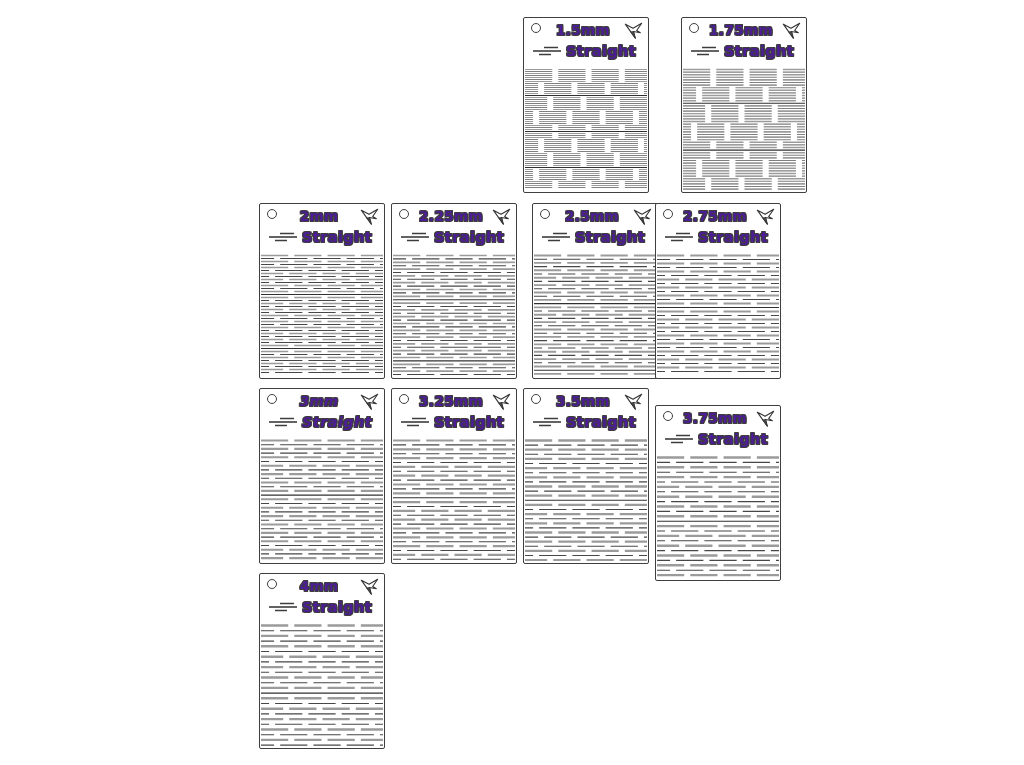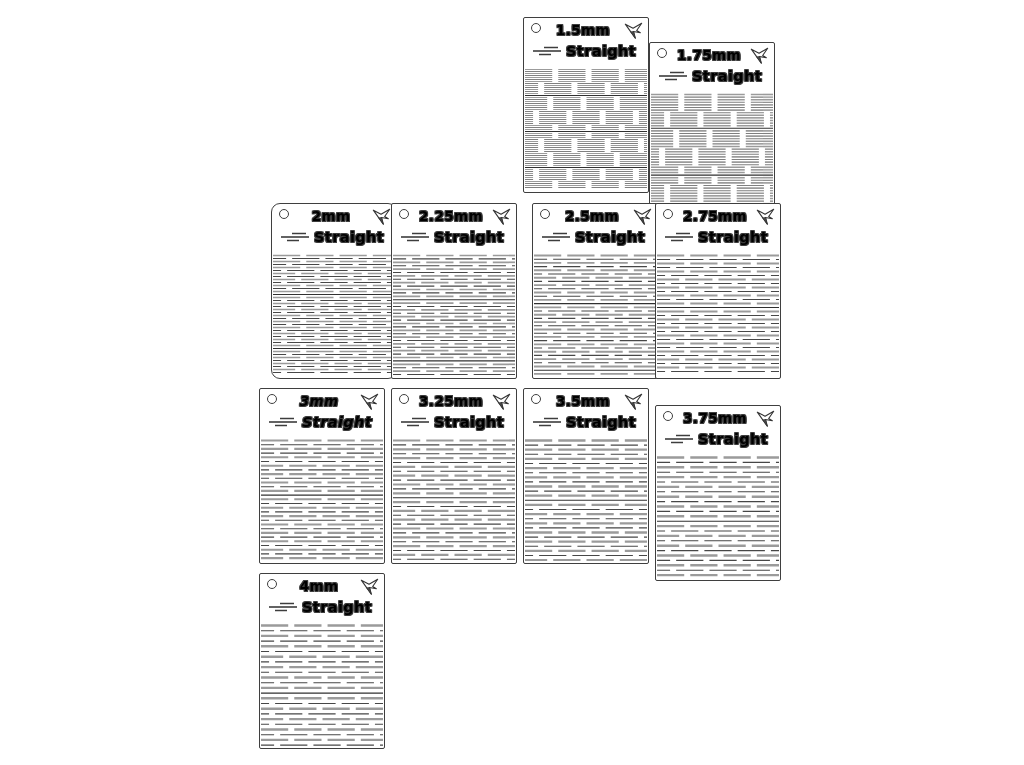--- a/index.html
+++ b/index.html
@@ -30,21 +30,21 @@
     background:#ffffff;
   }
   .size-label{
     position:absolute;top:4px;left:14px;right:20px;
     text-align:center;
     font-size:13.5px;font-weight:bold;
     letter-spacing:0.4px;
     white-space:nowrap;
   }
   .outline-text{
-    color:#000000;
+    color:#4c1d95;
     text-shadow:
       -1px -1px 0 #3d3d3d, 1px -1px 0 #3d3d3d,
       -1px  1px 0 #3d3d3d, 1px  1px 0 #3d3d3d,
       -1px  0   0 #3d3d3d, 1px  0   0 #3d3d3d,
        0   -1px 0 #3d3d3d, 0    1px 0 #3d3d3d;
   }
   .bird{
     position:absolute;right:4px;top:3px;
     width:21px;height:20px;
   }
@@ -145,21 +145,21 @@
           <line x1="0" x2="121" y1="107.5" y2="107.5" stroke="#808080" stroke-width="1.1" stroke-dasharray="27 6" stroke-dashoffset="19"></line>
           <line x1="0" x2="121" y1="109.5" y2="109.5" stroke="#9b9b9b" stroke-width="1.24" stroke-dasharray="27 6" stroke-dashoffset="19"></line>
           <line x1="0" x2="121" y1="111.5" y2="111.5" stroke="#808080" stroke-width="1.1" stroke-dasharray="27 6" stroke-dashoffset="19"></line>
           <line x1="0" x2="121" y1="113.5" y2="113.5" stroke="#9b9b9b" stroke-width="1.24" stroke-dasharray="27 6" stroke-dashoffset="0"></line>
           <line x1="0" x2="121" y1="115.5" y2="115.5" stroke="#808080" stroke-width="1.1" stroke-dasharray="27 6" stroke-dashoffset="0"></line>
           <line x1="0" x2="121" y1="117.5" y2="117.5" stroke="#9b9b9b" stroke-width="1.24" stroke-dasharray="27 6" stroke-dashoffset="0"></line>
           <line x1="0" x2="121" y1="119.5" y2="119.5" stroke="#808080" stroke-width="1.1" stroke-dasharray="27 6" stroke-dashoffset="0"></line>
         </svg>
       </div>
   </div>
-    <div class="card" style="left: 649px; top: 17px; margin-top: 25px;">
+    <div class="card" style="left: 681px; top: 17px;">
     <span class="hole"></span>
     <div class="size-label outline-text">1.75mm</div>
     <svg class="bird" viewBox="0 0 22 22">
       <path d="M2 3.5 L10.5 8 L20 2.5 L14.5 10.5 L18.5 13 L11 11.5 L13 19 L8 12 Z" fill="#ffffff" stroke="#333333" stroke-width="1.2" stroke-linejoin="round"></path>
       <path d="M11 11.5 L13 19 L8 12 Z" fill="#4a4a4a" stroke="#333333" stroke-width="0.8"></path>
     </svg>
     <div class="straight-row">
       <svg class="strands-icon" viewBox="0 0 30 12">
         <line x1="12" y1="2.5" x2="26" y2="2.5" stroke="#3d3d3d" stroke-width="1.5"></line>
         <line x1="1" y1="6" x2="29" y2="6" stroke="#3d3d3d" stroke-width="1.6"></line>
@@ -212,21 +212,21 @@
           <line x1="0" x2="121" y1="105.49999999999993" y2="105.49999999999993" stroke="#9b9b9b" stroke-width="1.612" stroke-dasharray="27 6" stroke-dashoffset="14"></line>
           <line x1="0" x2="121" y1="108.09999999999992" y2="108.09999999999992" stroke="#808080" stroke-width="1.1" stroke-dasharray="27 6" stroke-dashoffset="14"></line>
           <line x1="0" x2="121" y1="110.69999999999992" y2="110.69999999999992" stroke="#9b9b9b" stroke-width="1.612" stroke-dasharray="27 6" stroke-dashoffset="5"></line>
           <line x1="0" x2="121" y1="113.29999999999991" y2="113.29999999999991" stroke="#808080" stroke-width="1.1" stroke-dasharray="27 6" stroke-dashoffset="5"></line>
           <line x1="0" x2="121" y1="115.8999999999999" y2="115.8999999999999" stroke="#9b9b9b" stroke-width="1.612" stroke-dasharray="27 6" stroke-dashoffset="5"></line>
           <line x1="0" x2="121" y1="118.4999999999999" y2="118.4999999999999" stroke="#808080" stroke-width="1.1" stroke-dasharray="27 6" stroke-dashoffset="5"></line>
           <line x1="0" x2="121" y1="121.0999999999999" y2="121.0999999999999" stroke="#9b9b9b" stroke-width="1.612" stroke-dasharray="27 6" stroke-dashoffset="5"></line>
         </svg>
       </div>
   </div>
-    <div class="card" style="left: 271px; top: 203px; border-radius: 9px;">
+    <div class="card" style="left: 259px; top: 203px;">
     <span class="hole"></span>
     <div class="size-label outline-text">2mm</div>
     <svg class="bird" viewBox="0 0 22 22">
       <path d="M2 3.5 L10.5 8 L20 2.5 L14.5 10.5 L18.5 13 L11 11.5 L13 19 L8 12 Z" fill="#ffffff" stroke="#333333" stroke-width="1.2" stroke-linejoin="round"></path>
       <path d="M11 11.5 L13 19 L8 12 Z" fill="#4a4a4a" stroke="#333333" stroke-width="0.8"></path>
     </svg>
     <div class="straight-row">
       <svg class="strands-icon" viewBox="0 0 30 12">
         <line x1="12" y1="2.5" x2="26" y2="2.5" stroke="#3d3d3d" stroke-width="1.5"></line>
         <line x1="1" y1="6" x2="29" y2="6" stroke="#3d3d3d" stroke-width="1.6"></line>

